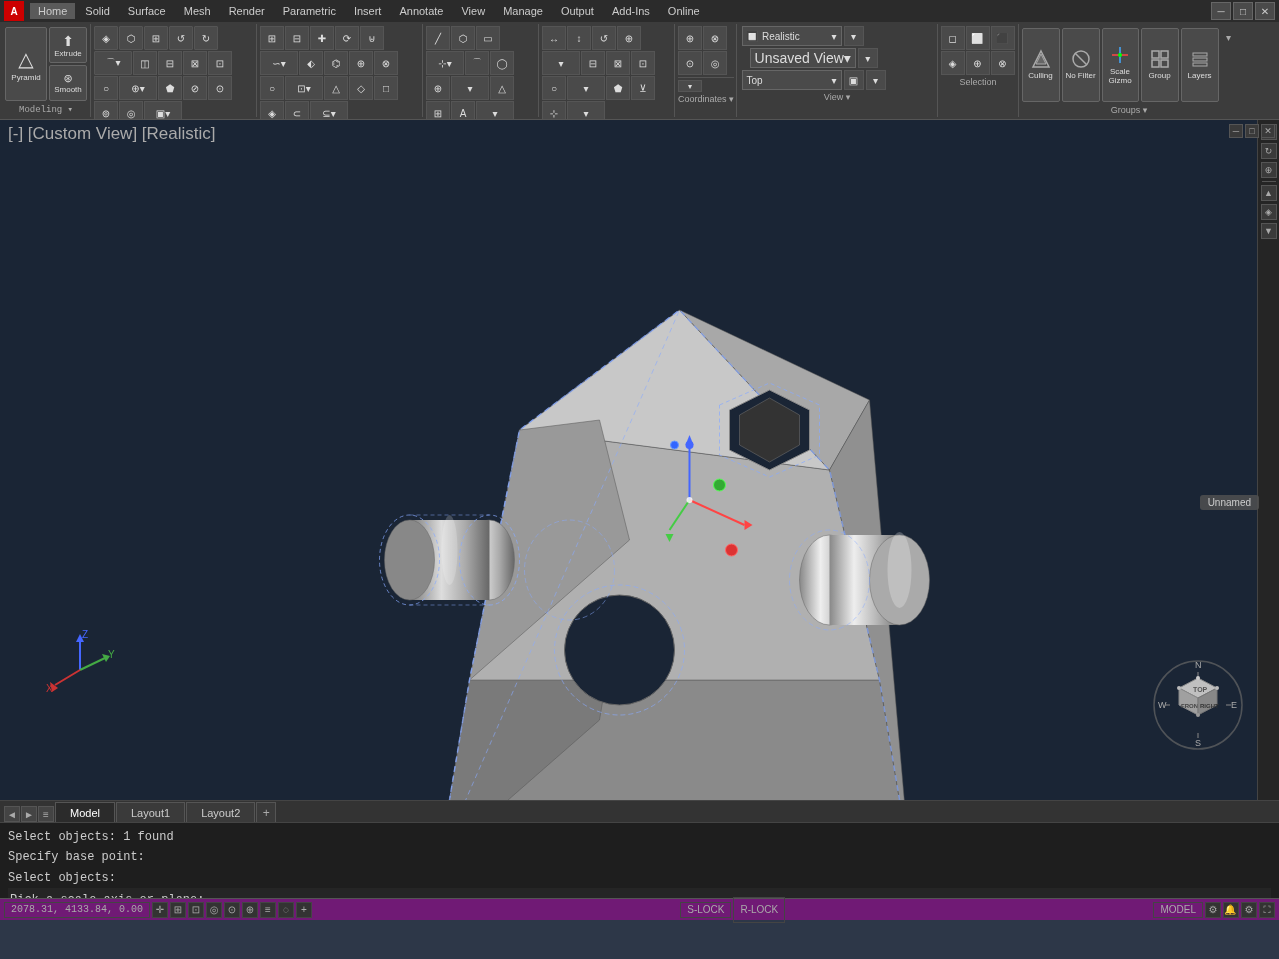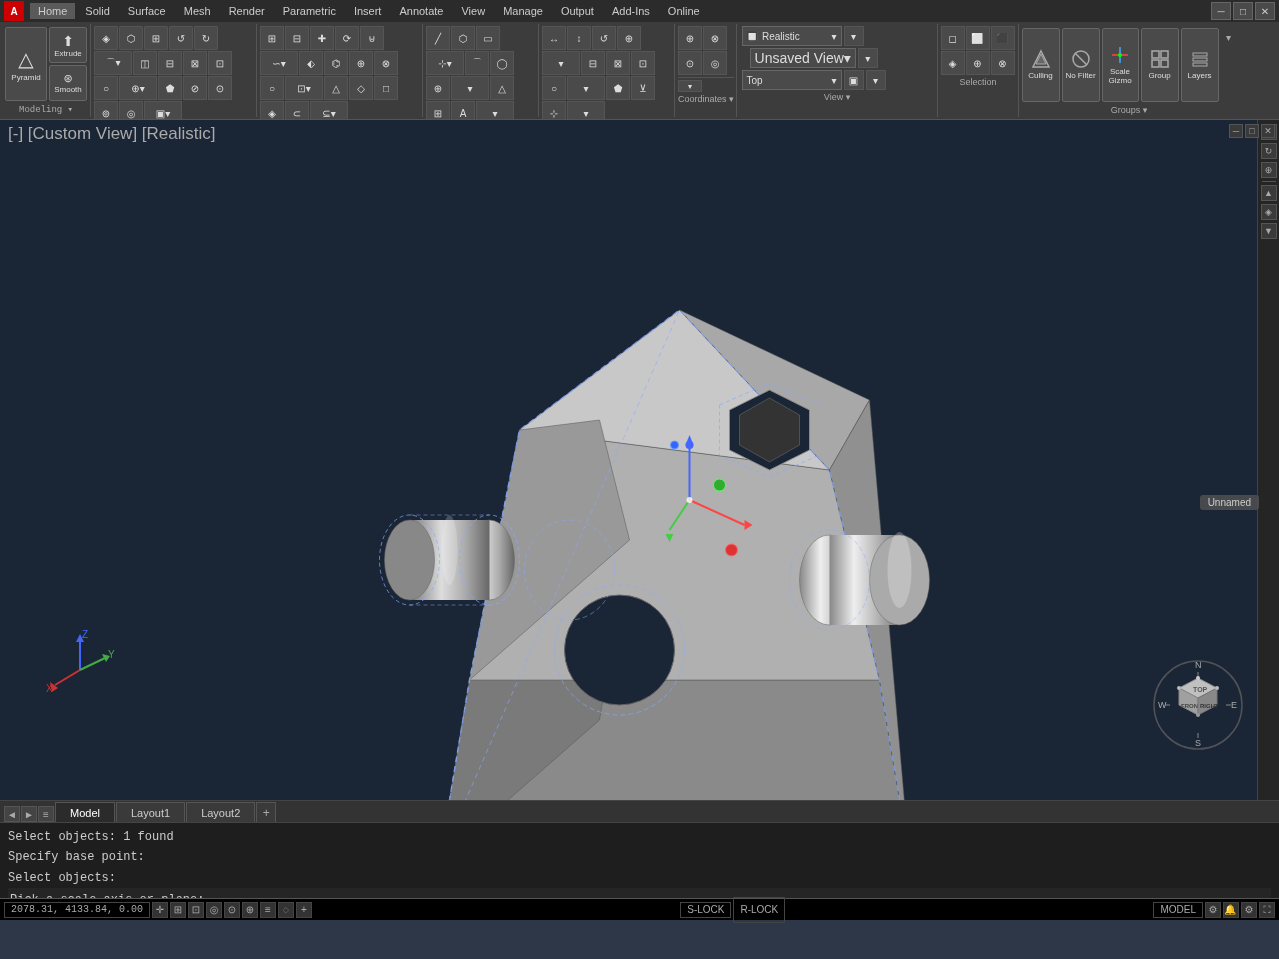--- a/index.html
+++ b/index.html
@@ -433,21 +433,21 @@
   <div style="width:20px;height:20px;background:#3a3a3a;border:1px solid #555;border-bottom:none;color:#aaa;font-size:12px;cursor:pointer;display:flex;align-items:center;justify-content:center;">+</div>
 </div>
 
 <div id="command-area" style="background:#1e1e1e;border-top:1px solid #444;padding:4px 8px;height:76px;overflow-y:auto;">
   <div class="cmd-line" style="font-size:12px;color:#ccc;line-height:1.7;font-family:'Courier New',monospace;">Select objects: 1 found</div>
   <div class="cmd-line" style="font-size:12px;color:#ccc;line-height:1.7;font-family:'Courier New',monospace;">Specify base point:</div>
   <div class="cmd-line" style="font-size:12px;color:#ccc;line-height:1.7;font-family:'Courier New',monospace;">Select objects:</div>
   <div class="cmd-line" style="font-size:12px;color:#ccc;line-height:1.7;font-family:'Courier New',monospace;background:#252525;padding:2px;">Pick a scale axis or plane:</div>
 </div>
 
-<div id="status-bar" style="display:flex;background:#000000;height:22px;align-items:center;padding:0 4px;gap:2px;border-top:1px solid #555;font-size:10px;color:#aaa;">
+<div id="status-bar" style="display:flex;background:#701a75;height:22px;align-items:center;padding:0 4px;gap:2px;border-top:1px solid #555;font-size:10px;color:#aaa;">
   <div style="padding:0 6px;border:1px solid #444;height:16px;display:flex;align-items:center;cursor:pointer;font-family:'Courier New',monospace;">2078.31, 4133.84, 0.00</div>
   <div style="width:16px;height:16px;background:#333;border:1px solid #444;display:flex;align-items:center;justify-content:center;cursor:pointer;">✛</div>
   <div style="width:16px;height:16px;background:#333;border:1px solid #444;display:flex;align-items:center;justify-content:center;cursor:pointer;">⊞</div>
   <div style="width:16px;height:16px;background:#333;border:1px solid #444;display:flex;align-items:center;justify-content:center;cursor:pointer;">⊡</div>
   <div style="width:16px;height:16px;background:#333;border:1px solid #444;display:flex;align-items:center;justify-content:center;cursor:pointer;">◎</div>
   <div style="width:16px;height:16px;background:#333;border:1px solid #444;display:flex;align-items:center;justify-content:center;cursor:pointer;">⊙</div>
   <div style="width:16px;height:16px;background:#333;border:1px solid #444;display:flex;align-items:center;justify-content:center;cursor:pointer;">⊕</div>
   <div style="width:16px;height:16px;background:#333;border:1px solid #444;display:flex;align-items:center;justify-content:center;cursor:pointer;">≡</div>
   <div style="width:16px;height:16px;background:#333;border:1px solid #444;display:flex;align-items:center;justify-content:center;cursor:pointer;">◌</div>
   <div style="width:16px;height:16px;background:#333;border:1px solid #444;display:flex;align-items:center;justify-content:center;cursor:pointer;">+</div>

